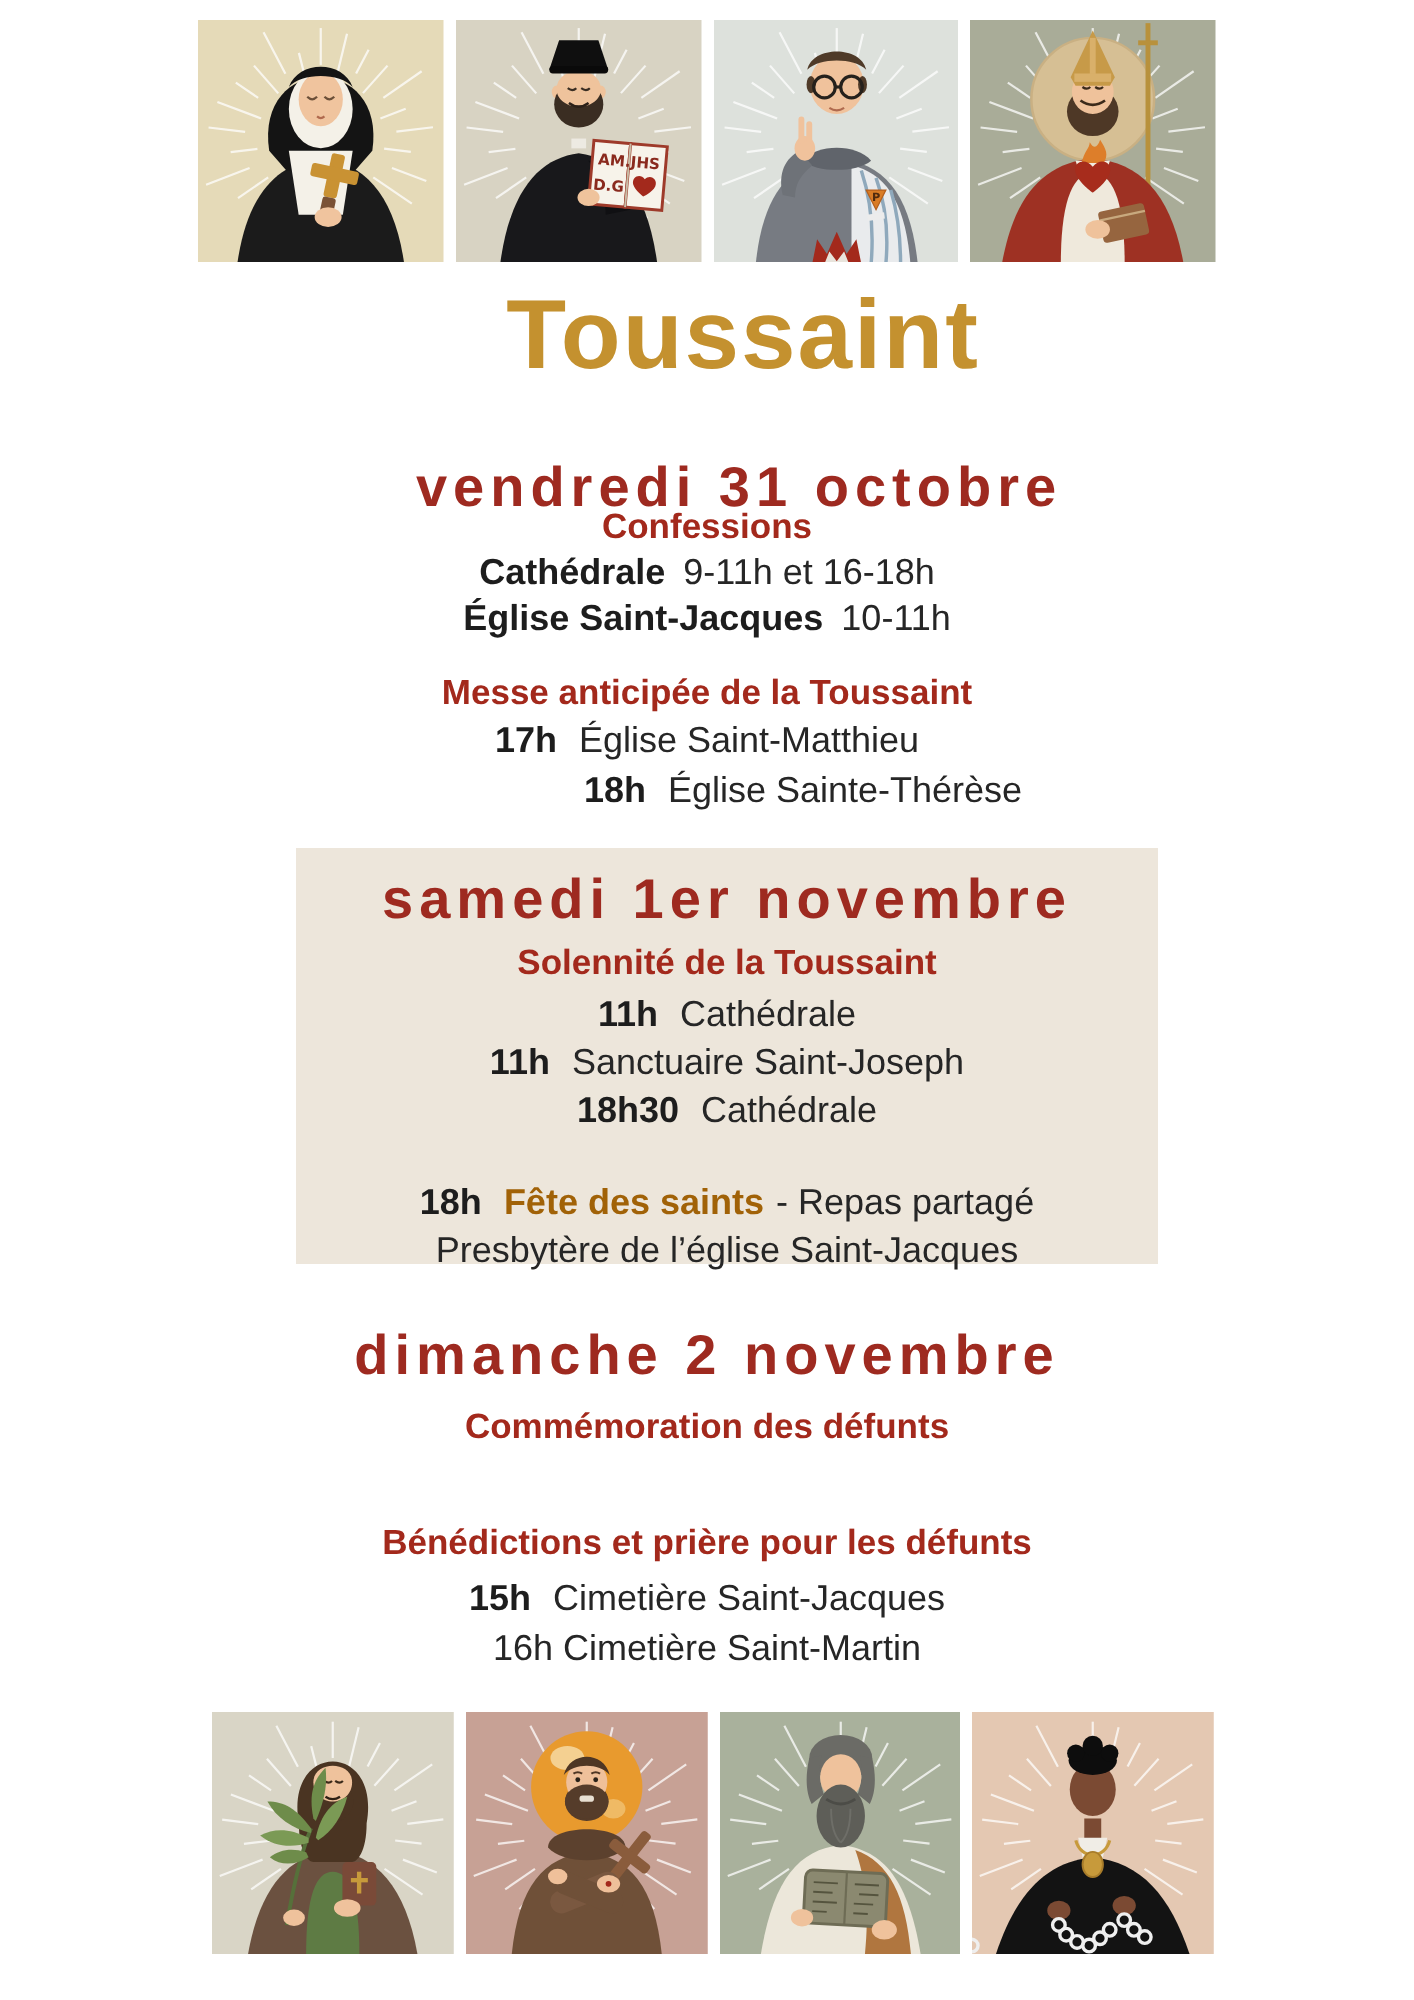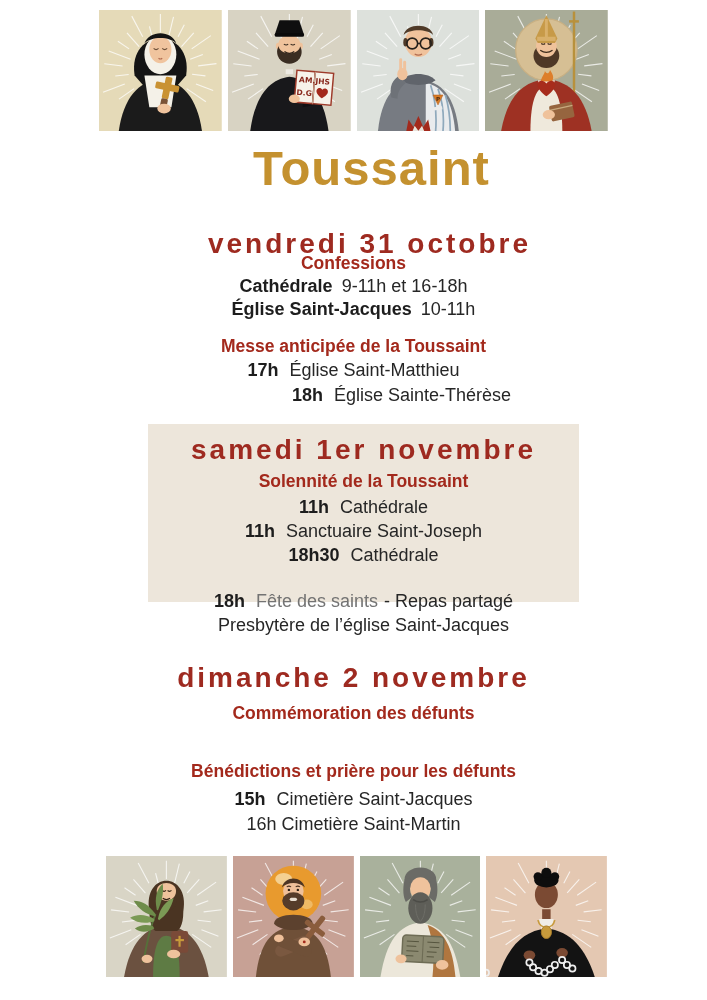--- a/index.html
+++ b/index.html
@@ -27,31 +27,31 @@
     color:#9E2A20; line-height:1.15;
   }
   #friday-heading { top:212px; }
   #sunday-heading { top:662px; }
 
   .subhead { font-size:17.5px; font-weight:bold; color:#A3291C; line-height:1.1; }
   .line { font-size:18px; line-height:1.1; color:#262626; }
   .b { font-weight:bold; color:#1d1d1d; }
   .time { margin-right:11px; }
   .place-b { margin-right:9px; }
-  .red-b { font-weight:normal; color:#737373; margin-right:6px; }
+  .red-b { font-weight:bold; color:#a16207; margin-right:6px; }
 
   #conf-title  { top:254px; }
   #conf-1      { top:277px; }
   #conf-2      { top:300px; }
   #messe-title { top:337px; }
   #messe-1     { top:361px; }
   #messe-2     { top:386px;margin-left:48px; }
 
   .box {
-    position:absolute; left:148px; top:424px; width:431px; height:178px;
+    position:absolute; left:148px; top:424px; width:431px; height:208px;
     background:#EDE6DB;
   }
   .box .abs { left:0; width:100%; }
   #sat-heading { top:10px; }
   #sat-sub     { top:48px; }
   #sat-1       { top:74px; }
   #sat-2       { top:98px; }
   #sat-3       { top:122px; }
   #sat-fete    { top:168px; }
   #sat-loc     { top:192px; }

